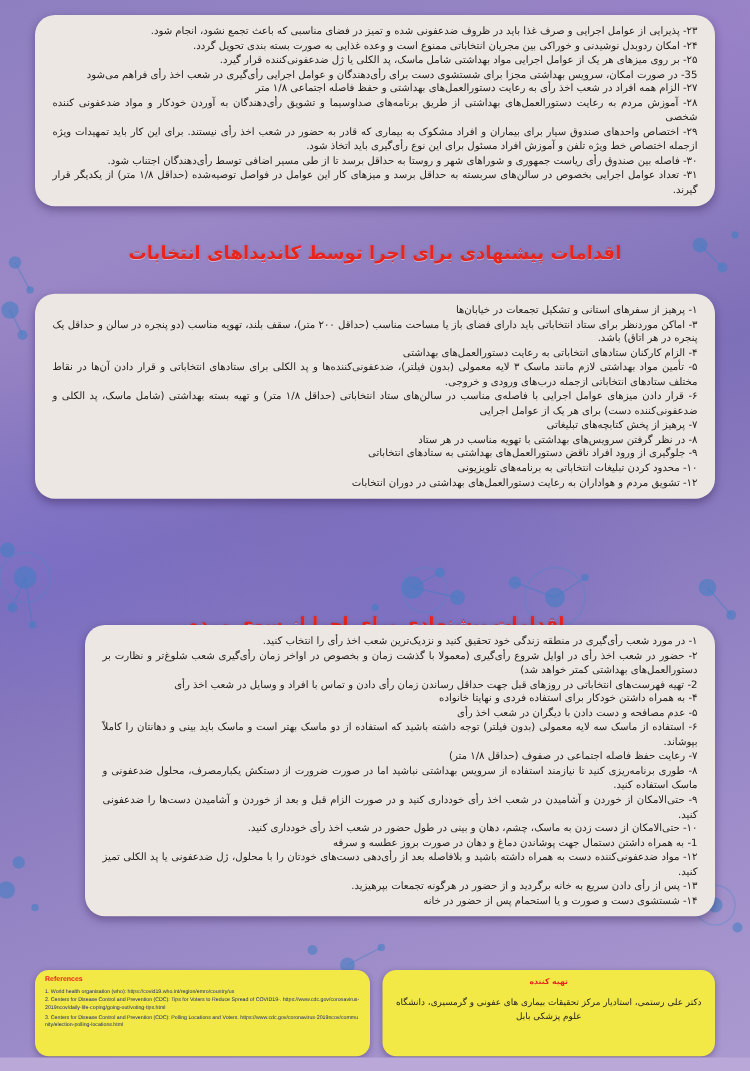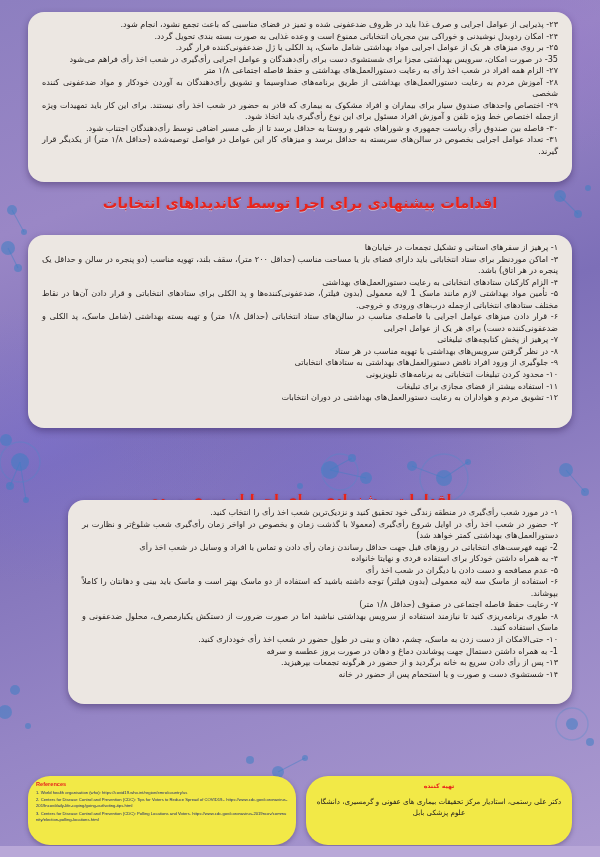--- a/index.html
+++ b/index.html
@@ -34,21 +34,21 @@
   }
 
   .card {
     position: absolute;
     left: 28px;
     right: 28px;
     background: #ece7e2;
     border-radius: 16px;
     box-shadow: 0 3px 7px rgba(40,20,70,0.40);
     box-sizing: border-box;
-    padding: 7px 14px 24px 14px;
+    padding: 7px 14px 7px 14px;
   }
 
   .card-top { top: 12px; }
   .card-candidates { top: 235px; }
   .card-people { top: 500px; margin-left: 40px; }
 
   .list {
     margin: 0;
     padding: 0;
     list-style: none;
@@ -80,21 +80,21 @@
       0 0 2px rgba(120,0,0,0.25);
     direction: rtl;
   }
   .title-candidates { top: 195px; }
   .title-people { top: 492px; }
 
   
   .footer-box {
     position: absolute;
     background: #f2e947;
-    border-radius: 22px;
+    border-radius: 11px;
     box-shadow: 0 2px 5px rgba(40,20,70,0.35);
     box-sizing: border-box;
   }
   .footer-refs {
     left: 28px;
     width: 268px;
     top: 776px;
     height: 69px;
     padding: 5px 8px;
   }
@@ -226,45 +226,46 @@
     </ul>
   </div>
 
   <div class="section-title title-candidates">اقدامات پیشنهادی برای اجرا توسط کاندیداهای انتخابات</div>
 
   <div class="card card-candidates">
     <ul class="list">
       <li>۱- پرهیز از سفرهای استانی و تشکیل تجمعات در خیابان‌ها</li>
       <li>۳- اماکن موردنظر برای ستاد انتخاباتی باید دارای فضای باز یا مساحت مناسب (حداقل ۲۰۰ متر)، سقف بلند، تهویه مناسب (دو پنجره در سالن و حداقل یک پنجره در هر اتاق) باشد.</li>
       <li>۴- الزام کارکنان ستادهای انتخاباتی به رعایت دستورالعمل‌های بهداشتی</li>
-      <li>۵- تأمین مواد بهداشتی لازم مانند ماسک 1 لایه معمولی (بدون فیلتر)، ضدعفونی‌کننده‌ها و پد الکلی برای ستادهای انتخاباتی و قرار دادن آن‌ها در نقاط مختلف ستادهای انتخاباتی ازجمله درب‌های ورودی و خروجی.</li>
+      <li>۵- تأمین مواد بهداشتی لازم مانند ماسک ۳ لایه معمولی (بدون فیلتر)، ضدعفونی‌کننده‌ها و پد الکلی برای ستادهای انتخاباتی و قرار دادن آن‌ها در نقاط مختلف ستادهای انتخاباتی ازجمله درب‌های ورودی و خروجی.</li>
       <li>۶- قرار دادن میزهای عوامل اجرایی با فاصله‌ی مناسب در سالن‌های ستاد انتخاباتی (حداقل ۱/۸ متر) و تهیه بسته بهداشتی (شامل ماسک، پد الکلی و ضدعفونی‌کننده دست) برای هر یک از عوامل اجرایی</li>
       <li>۷- پرهیز از پخش کتابچه‌های تبلیغاتی</li>
       <li>۸- در نظر گرفتن سرویس‌های بهداشتی با تهویه مناسب در هر ستاد</li>
       <li>۹- جلوگیری از ورود افراد ناقض دستورالعمل‌های بهداشتی به ستادهای انتخاباتی</li>
       <li>۱۰- محدود کردن تبلیغات انتخاباتی به برنامه‌های تلویزیونی</li>
-      <li>۱۱- استفاده بیشتر از فضای مجازی برای تبلیغات</li>
       <li>۱۲- تشویق مردم و هواداران به رعایت دستورالعمل‌های بهداشتی در دوران انتخابات</li>
     </ul>
   </div>
 
   <div class="section-title title-people">اقدامات پیشنهادی برای اجرا از سوی مردم</div>
 
   <div class="card card-people">
     <ul class="list">
       <li>۱- در مورد شعب رأی‌گیری در منطقه زندگی خود تحقیق کنید و نزدیک‌ترین شعب اخذ رأی را انتخاب کنید.</li>
       <li>۲- حضور در شعب اخذ رأی در اوایل شروع رأی‌گیری (معمولا با گذشت زمان و بخصوص در اواخر زمان رأی‌گیری شعب شلوغ‌تر و نظارت بر دستورالعمل‌های بهداشتی کمتر خواهد شد)</li>
       <li>2- تهیه فهرست‌های انتخاباتی در روزهای قبل جهت حداقل رساندن زمان رأی دادن و تماس با افراد و وسایل در شعب اخذ رأی</li>
       <li>۴- به همراه داشتن خودکار برای استفاده فردی و نهایتا خانواده</li>
       <li>۵- عدم مصافحه و دست دادن با دیگران در شعب اخذ رأی</li>
       <li>۶- استفاده از ماسک سه لایه معمولی (بدون فیلتر) توجه داشته باشید که استفاده از دو ماسک بهتر است و ماسک باید بینی و دهانتان را کاملاً بپوشاند.</li>
       <li>۷- رعایت حفظ فاصله اجتماعی در صفوف (حداقل ۱/۸ متر)</li>
       <li>۸- طوری برنامه‌ریزی کنید تا نیازمند استفاده از سرویس بهداشتی نباشید اما در صورت ضرورت از دستکش یکبارمصرف، محلول ضدعفونی و ماسک استفاده کنید.</li>
+      <li>۹- حتی‌الامکان از خوردن و آشامیدن در شعب اخذ رأی خودداری کنید و در صورت الزام قبل و بعد از خوردن و آشامیدن دست‌ها را ضدعفونی کنید.</li>
       <li>۱۰- حتی‌الامکان از دست زدن به ماسک، چشم، دهان و بینی در طول حضور در شعب اخذ رأی خودداری کنید.</li>
       <li>1- به همراه داشتن دستمال جهت پوشاندن دماغ و دهان در صورت بروز عطسه و سرفه</li>
+      <li>۱۲- مواد ضدعفونی‌کننده دست به همراه داشته باشید و بلافاصله بعد از رأی‌دهی دست‌های خودتان را با محلول، ژل ضدعفونی یا پد الکلی تمیز کنید.</li>
       <li>۱۳- پس از رأی دادن سریع به خانه برگردید و از حضور در هرگونه تجمعات بپرهیزید.</li>
       <li>۱۴- شستشوی دست و صورت و یا استحمام پس از حضور در خانه</li>
     </ul>
   </div>
 
   <div class="footer-box footer-refs">
     <div class="refs-heading">References</div>
     <ul class="refs-list">
       <li>1. World health organisation (who): https://covid19.who.int/region/emro/country/us</li>
       <li>2. Centers for Disease Control and Prevention (CDC): Tips for Voters to Reduce Spread of COVID19-. https://www.cdc.gov/coronavirus-2019ncov/daily-life-coping/going-out/voting-tips.html</li>

